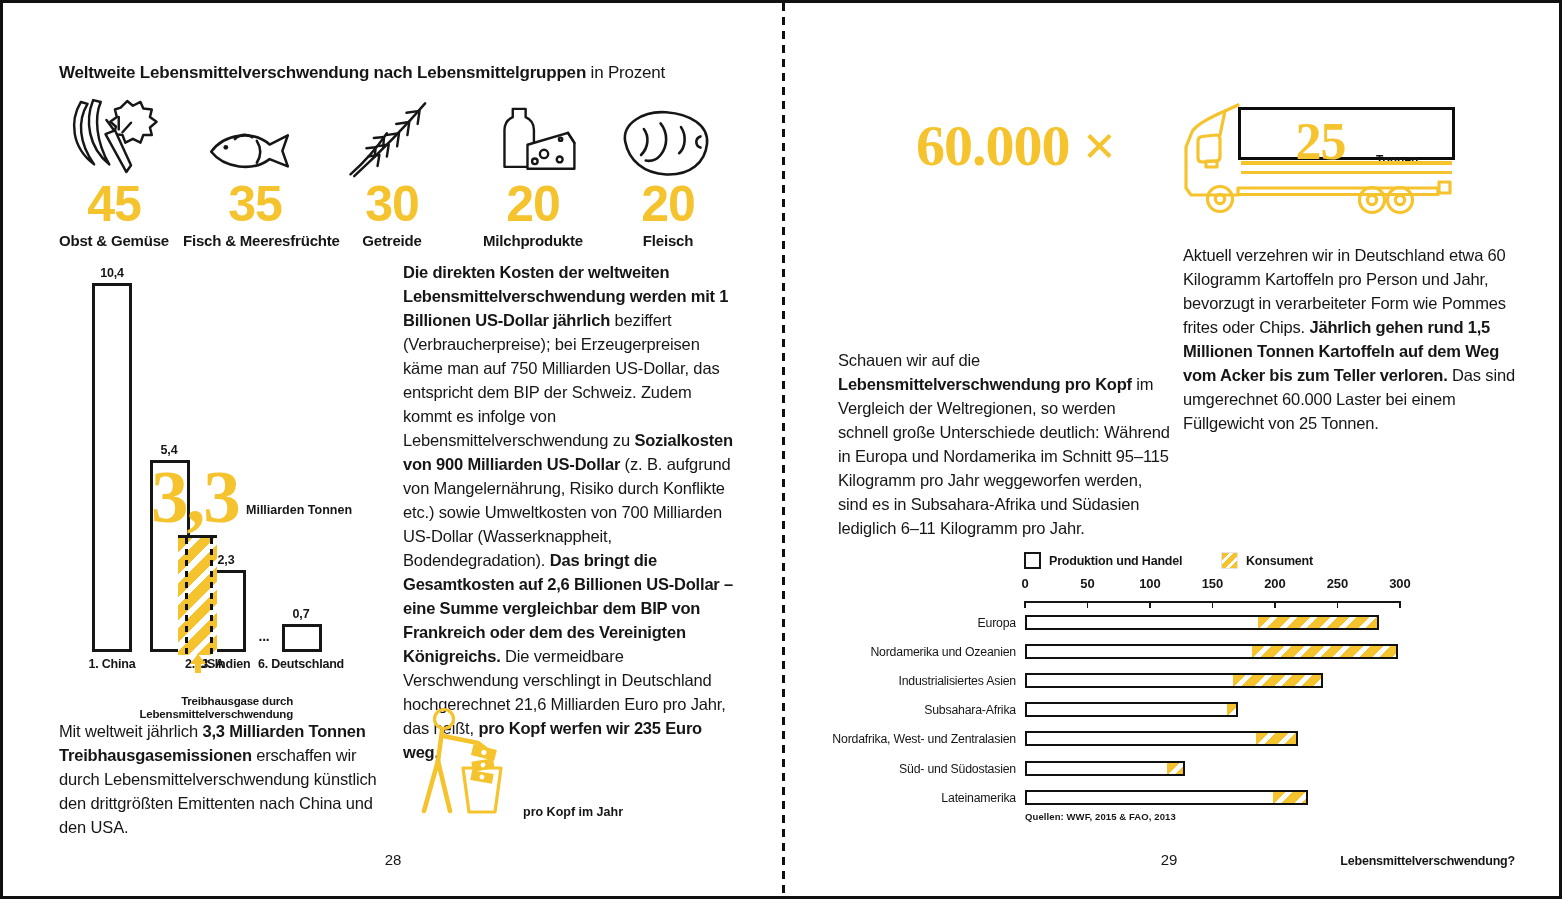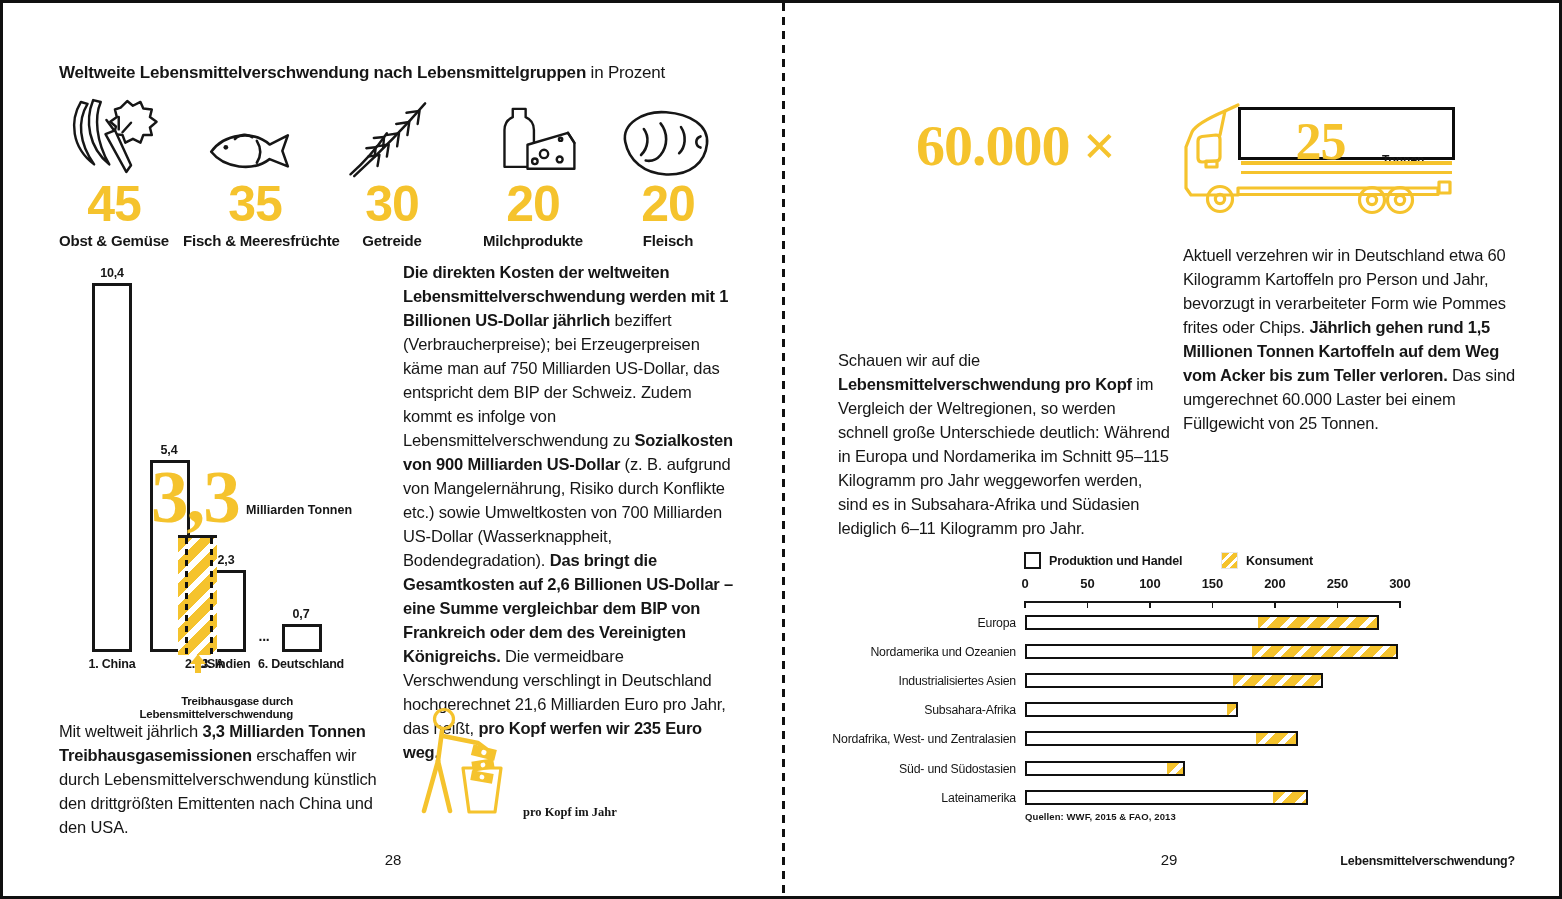--- a/index.html
+++ b/index.html
@@ -95,21 +95,21 @@
             <rect x="56" y="55" width="22" height="10"></rect>
             <circle cx="67" cy="60" r="2.4" fill="#fff"></circle>
           </g>
         <g transform="rotate(10 66 72)">
             <rect x="55" y="67" width="22" height="10"></rect>
             <circle cx="66" cy="72" r="2.4" fill="#fff"></circle>
           </g>
       </g>
     </svg>
   </div>
-  <div class="abs b" style="left:520px;top:802px;font-size:12.5px;font-family:Liberation Serif, serif;">pro Kopf im Jahr</div>
+  <div class="abs b" style="left:520px;top:802px;font-size:12.5px;">pro Kopf im Jahr</div>
 
   <div class="abs pageno" style="left:330px;top:848px;">28</div>
 
   <div class="abs bignum" style="left:913px;top:114px;font-size:58px;letter-spacing:-1px;">60.000 ×</div>
 
   <div class="abs" style="left:1170px;top:88px;">
     <svg width="292" height="128" viewBox="0 0 292 128">
       <g fill="none" stroke="#F5C32D" stroke-width="3.2" stroke-linecap="round" stroke-linejoin="round" class="y-stroke">
         <path d="M65,14 L52,20 C38,26 23,33 19,41 L13,56 L13,97 L18,104 L65,104"></path>
         <path d="M52,20 L47,44"></path>
@@ -121,21 +121,21 @@
         <rect x="266" y="91" width="11" height="11"></rect>
         <circle cx="199" cy="109" r="12.5"></circle>
           <circle cx="199" cy="109" r="4.6"></circle>
         <circle cx="227" cy="109" r="12.5"></circle>
           <circle cx="227" cy="109" r="4.6"></circle>
       </g>
     </svg>
   </div>
   <div class="abs trailer" style="left:1235px;top:104px;width:217px;height:53px;">
     <div class="abs bignum" style="left:0;right:52px;top:6px;font-size:52px;text-align:center;letter-spacing:-1px;">25</div>
-    <div class="abs b" style="left:141px;top:43px;font-size:12px;">Tonnen</div>
+    <div class="abs b" style="left:135px;top:43px;font-size:12px;">Tonnen</div>
     <div class="abs y-bg" style="left:0;right:0;top:51px;height:3.5px;background:#F5C32D;"></div>
     <div class="abs y-bg" style="left:0;right:0;top:60.5px;height:3.5px;background:#F5C32D;"></div>
   </div>
 
   <div class="abs txt" style="left:1180px;top:240px;width:334px;"><span>Aktuell verzehren wir in Deutschland etwa 60 Kilogramm Kartoffeln pro Person und Jahr, bevorzugt in verarbeiteter Form wie Pommes frites oder Chips. </span><b>Jährlich gehen rund 1,5 Millionen Tonnen Kartoffeln auf dem Weg vom Acker bis zum Teller verloren. </b><span>Das sind umgerechnet 60.000 Laster bei einem Füllgewicht von 25 Tonnen.</span></div>
 
   <div class="abs txt" style="left:835px;top:345px;width:332px;"><span>Schauen wir auf die </span><b>Lebensmittelverschwendung pro Kopf </b><span>im Vergleich der Weltregionen, so werden schnell große Unterschiede deutlich: Während in Europa und Nordamerika im Schnitt 95–115 Kilogramm pro Jahr weggeworfen werden, sind es in Subsahara-Afrika und Südasien lediglich 6–11 Kilogramm pro Jahr.</span></div>
 
   <div id="waste-chart" class="abs" style="left:835px;top:545px;width:620px;height:290px;">
       <div class="abs" style="left: 186px; top: 4px; width: 17px; height: 17px; box-sizing: border-box; border: 2px solid rgb(22, 22, 22); background: rgb(255, 255, 255);"></div>

